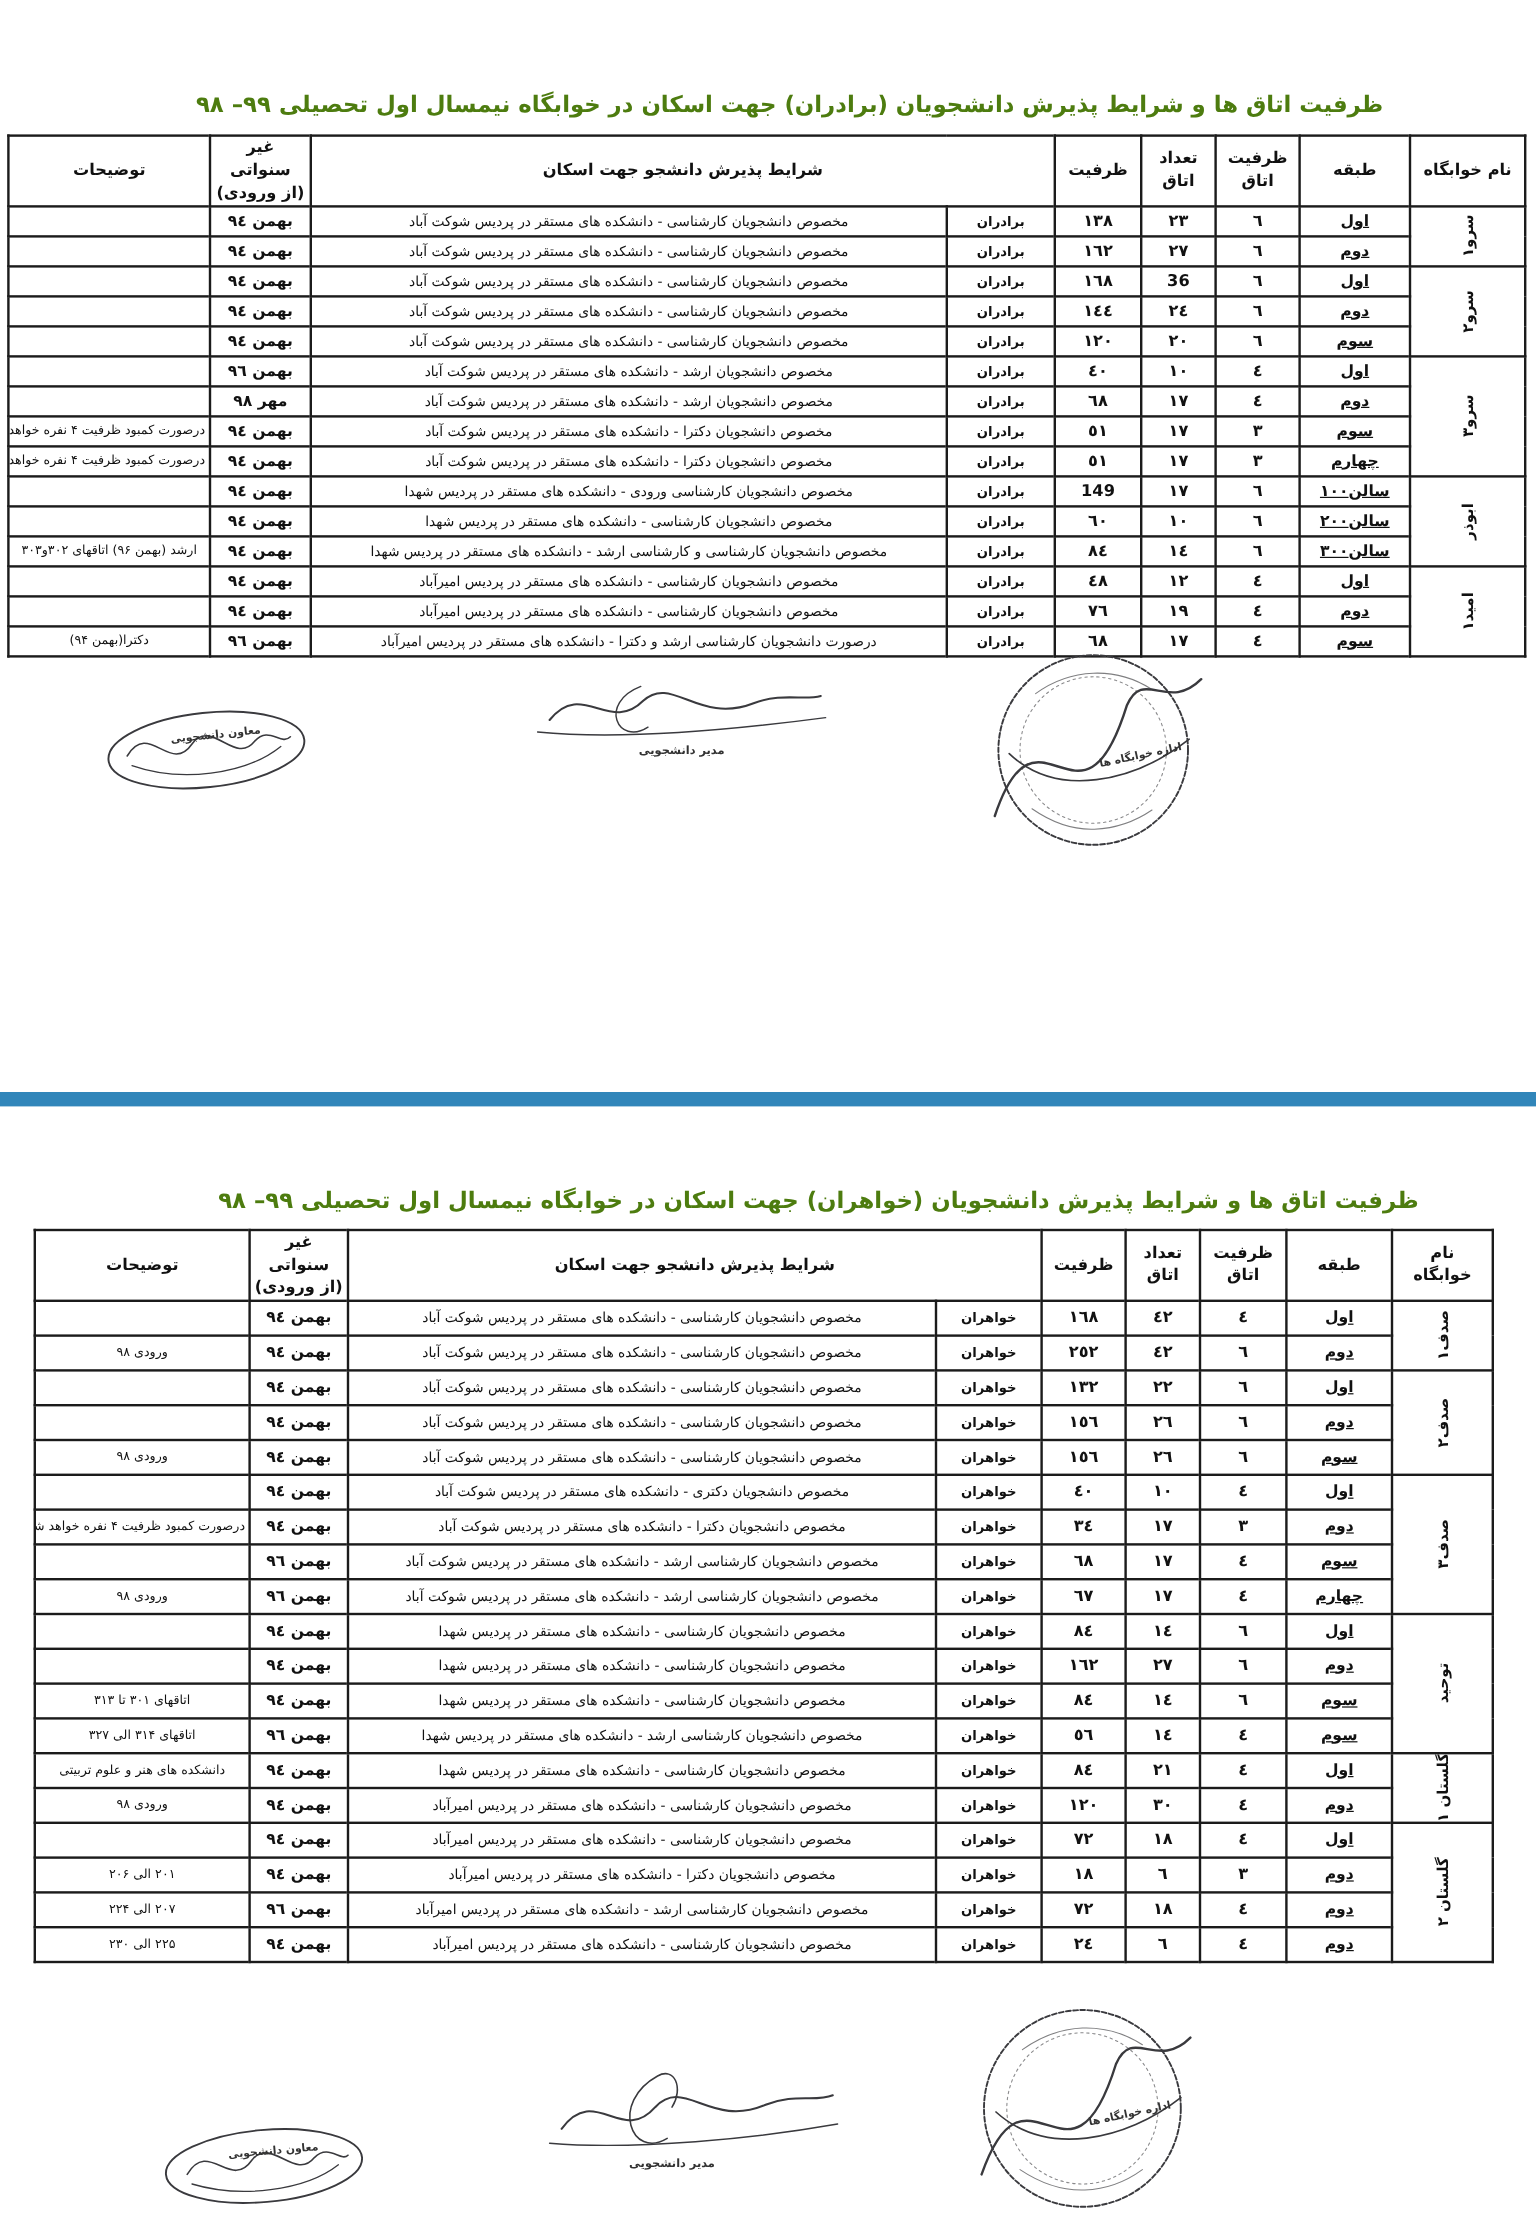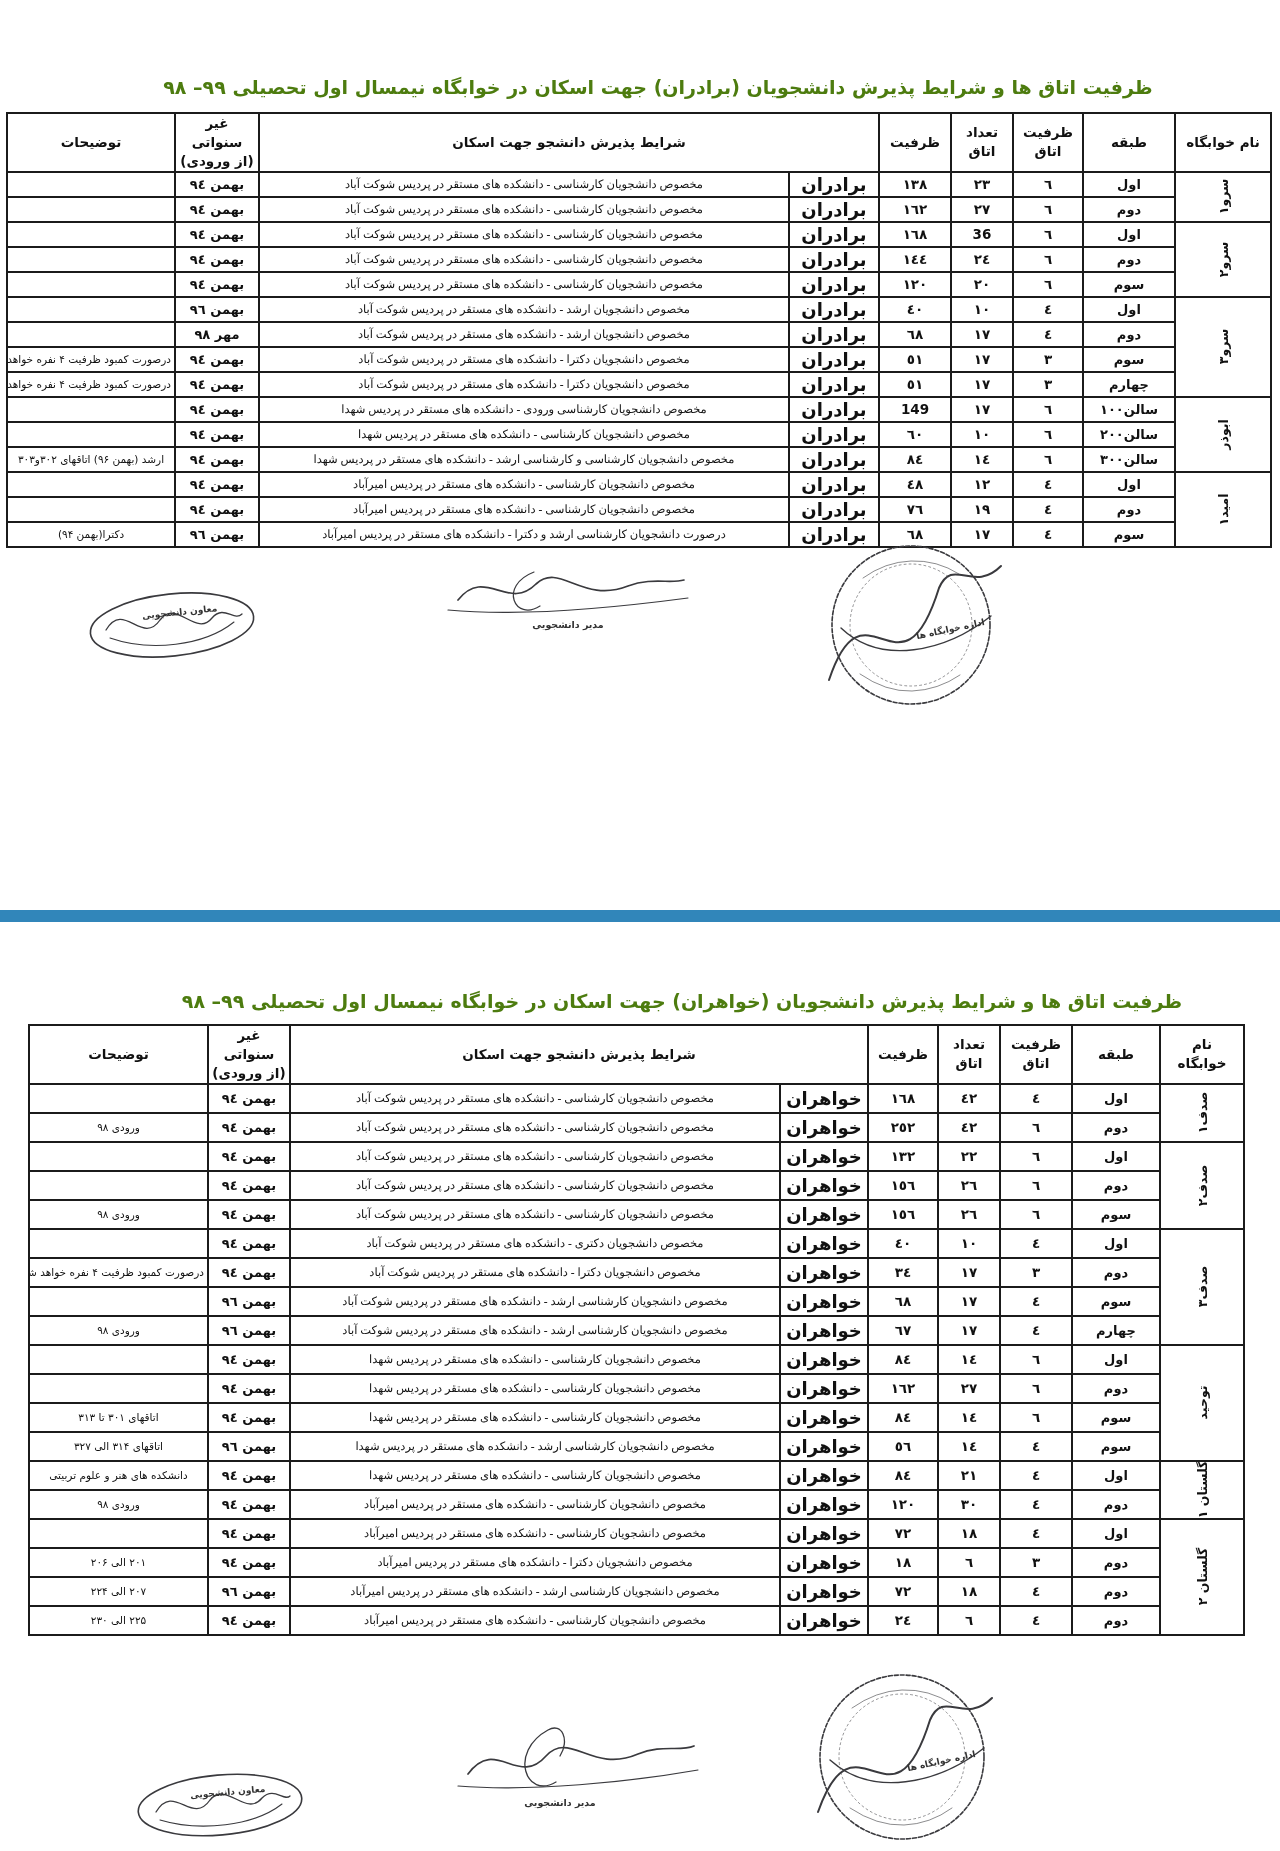--- a/index.html
+++ b/index.html
@@ -16,24 +16,24 @@
   table.doc-table{border-collapse:collapse;table-layout:fixed;width:100%;direction:rtl;background:#fff;}
   table.doc-table th, table.doc-table td{
     border:2px solid #1b1b1b;text-align:center;vertical-align:middle;
     padding:0 3px;overflow:hidden;
   }
   table.doc-table th{font-size:13.5px;font-weight:700;white-space:pre-line;line-height:1.4;}
   #table-0 thead tr{height:46px;}
   #table-0 tbody tr{height:25px;}
   #table-1 thead tr{height:52px;}
   #table-1 tbody tr{height:29px;}
-  td.c-floor{font-size:13px;font-weight:700;}
+  td.c-floor{font-size:13px;font-weight:700;text-decoration:underline;}
   td.c-num{font-size:13.5px;font-weight:700;}
-  td.c-gender{font-size:18px;font-weight:700;}
-  td.c-cond{font-size:11.5px;font-weight:500;white-space:nowrap;font-family:Liberation Serif, serif;}
+  td.c-gender{font-size:11px;font-weight:700;}
+  td.c-cond{font-size:11.5px;font-weight:500;white-space:nowrap;}
   td.c-entry{font-size:13px;font-weight:700;white-space:nowrap;}
   td.c-note{font-size:10.5px;font-weight:500;white-space:nowrap;}
   td.dorm-cell{padding:0;}
   .rot{transform:rotate(-90deg);font-size:12.5px;font-weight:700;white-space:nowrap;}
   .divider{position:absolute;left:0;width:1280px;height:12px;}
   .sig{position:absolute;}
   .sig svg{display:block;}
   .ink{stroke:#3a3a3e;fill:none;stroke-linecap:round;}
   .stamp-text{fill:#333;font-family:"DejaVu Sans",sans-serif;font-weight:700;}
 </style>

